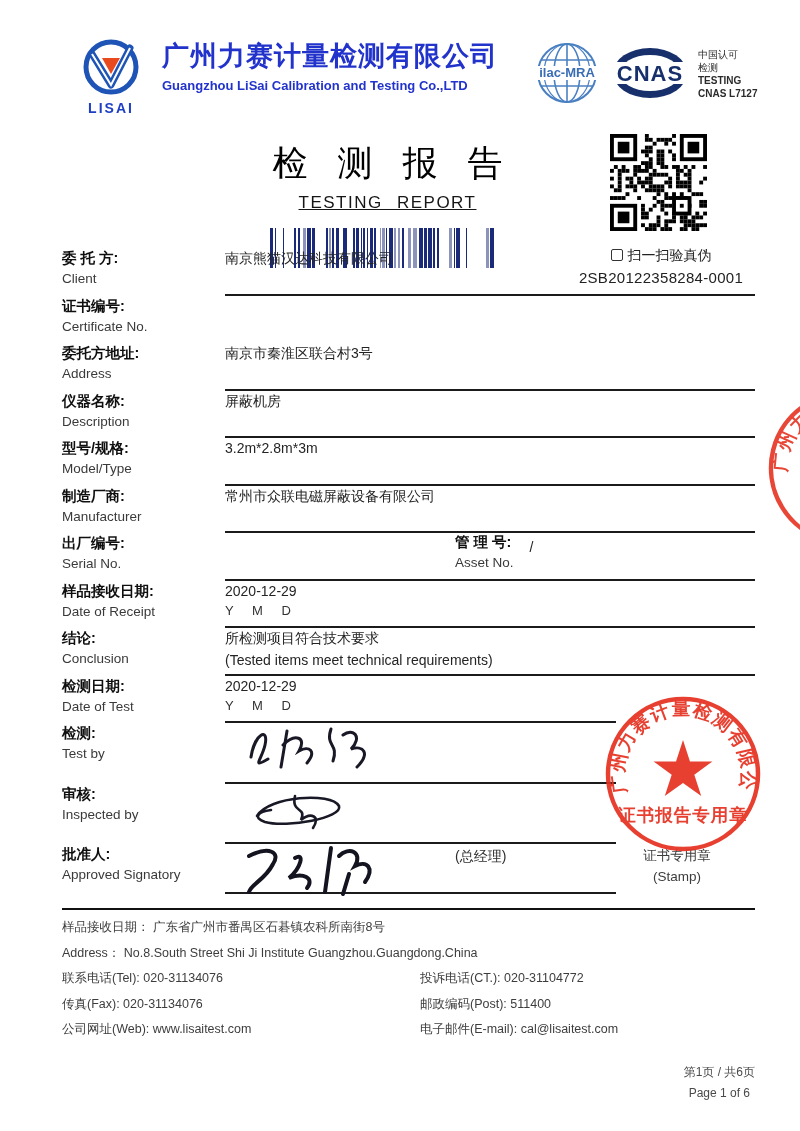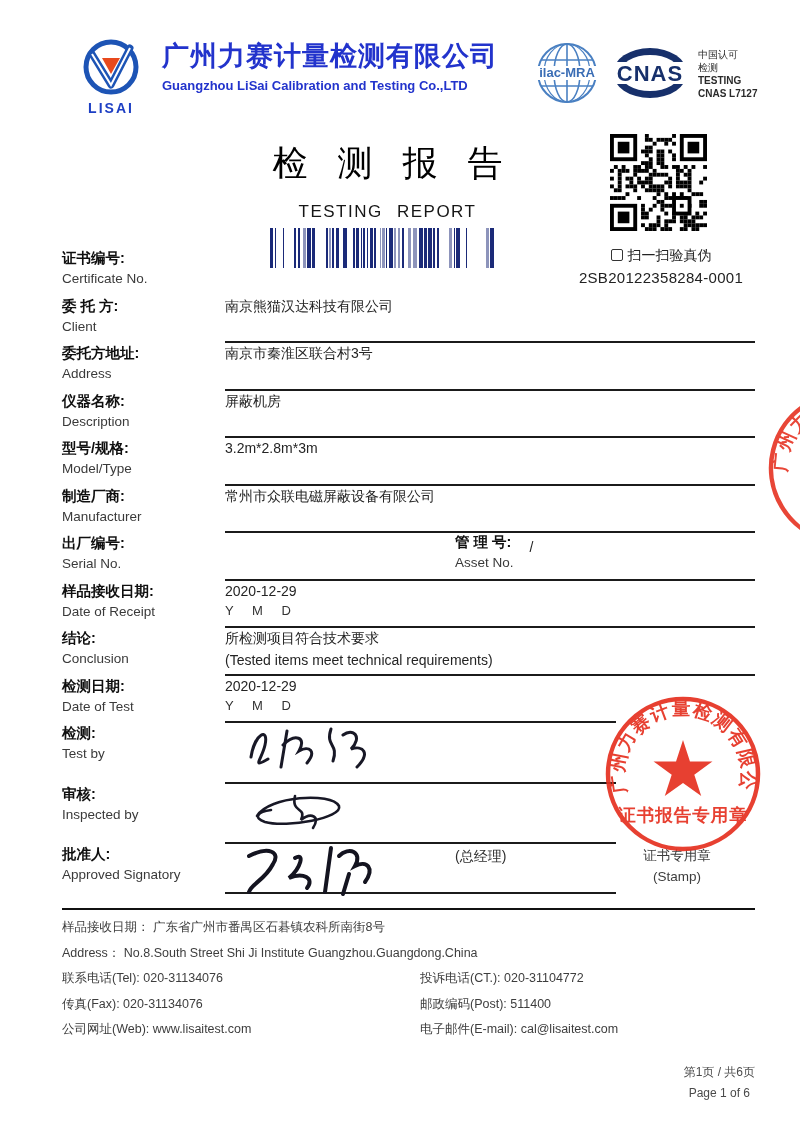--- a/index.html
+++ b/index.html
@@ -11,21 +11,21 @@
   .logo-text{color:#1d3fc4;font-weight:bold;font-size:14px;letter-spacing:2px;margin-top:-2px;}
   .company{margin-left:10px;width:330px;}
   .company-cn{color:#2233cc;font-size:27px;font-weight:bold;letter-spacing:1px;white-space:nowrap;}
   .company-en{color:#2233cc;font-size:13px;font-weight:bold;margin-top:4px;white-space:nowrap;}
   .hdr-spacer{flex:1;}
   .accred{width:62px;font-size:10px;line-height:13px;color:#2b2b2b;margin-top:10px;}
   .accred .b{font-weight:bold;}
   
   .title-wrap{position:absolute;left:0;top:140px;width:775px;text-align:center;}
   .title-cn{font-size:35px;font-weight:normal;letter-spacing:30px;text-indent:30px;color:#000;}
-  .title-en{font-size:17px;letter-spacing:1.5px;word-spacing:8px;color:#161616;margin-top:15px;}
+  .title-en{font-size:17px;letter-spacing:1.5px;word-spacing:8px;color:#161616;margin-top:6px;text-decoration:underline;}
   
   .qr{position:absolute;left:610px;top:134px;width:97px;height:97px;}
   .barcode{position:absolute;left:270px;top:228px;width:224px;height:40px;}
   .scan-block{position:absolute;left:571px;top:247px;width:180px;text-align:center;}
   .scan-line{font-size:14px;color:#222;}
   .scan-icon{display:inline-block;width:10px;height:10px;border:1.5px solid #333;border-radius:2px;margin-right:5px;vertical-align:-1px;}
   .cert-no{font-size:15px;color:#222;margin-top:4px;letter-spacing:.3px;white-space:nowrap;}
   
   .fields{position:absolute;left:62px;top:248px;width:693px;}
   .row{display:flex;height:47.5px;}
@@ -364,34 +364,34 @@
 
   <div class="scan-block">
     <div class="scan-line"><span class="scan-icon"></span><span>扫一扫验真伪</span></div>
     <div class="cert-no">2SB20122358284-0001</div>
   </div>
 
   <div class="fields">
 
     <div class="row">
       <div class="lbl">
+          <div class="lc">委 托 方:</div>
+        <div class="le">Client</div>
+        </div>
+      <div class="val">
+          <div class="v">南京熊猫汉达科技有限公司</div>
+        </div>
+    </div>
+
+    <div class="row">
+      <div class="lbl">
           <div class="lc">证书编号:</div>
         <div class="le">Certificate No.</div>
         </div>
       <div class="val noline"></div>
-    </div>
-
-    <div class="row">
-      <div class="lbl">
-          <div class="lc">委 托 方:</div>
-        <div class="le">Client</div>
-        </div>
-      <div class="val">
-          <div class="v">南京熊猫汉达科技有限公司</div>
-        </div>
     </div>
 
     <div class="row">
       <div class="lbl">
           <div class="lc">委托方地址:</div>
         <div class="le">Address</div>
         </div>
       <div class="val">
           <div class="v">南京市秦淮区联合村3号</div>
         </div>

